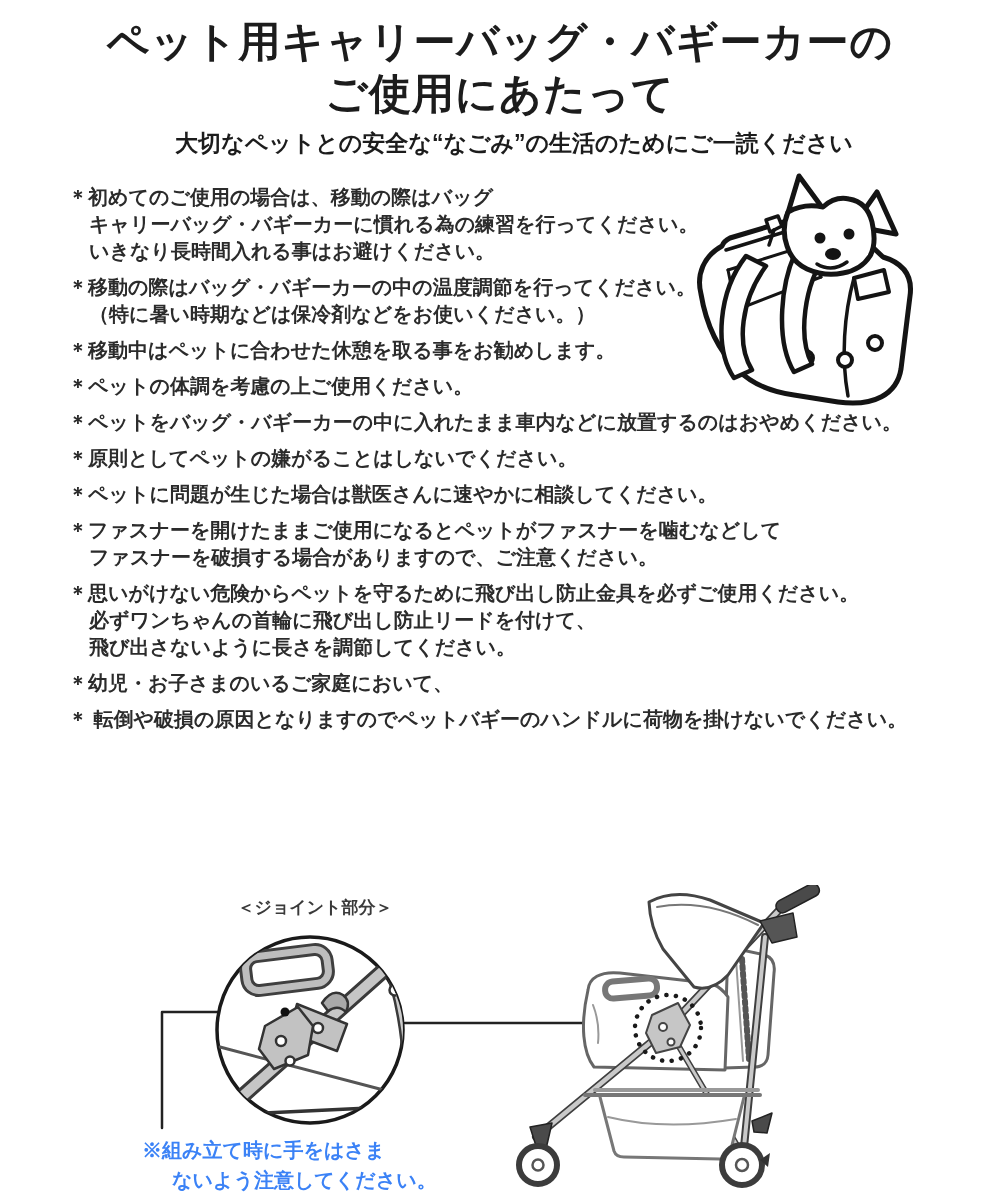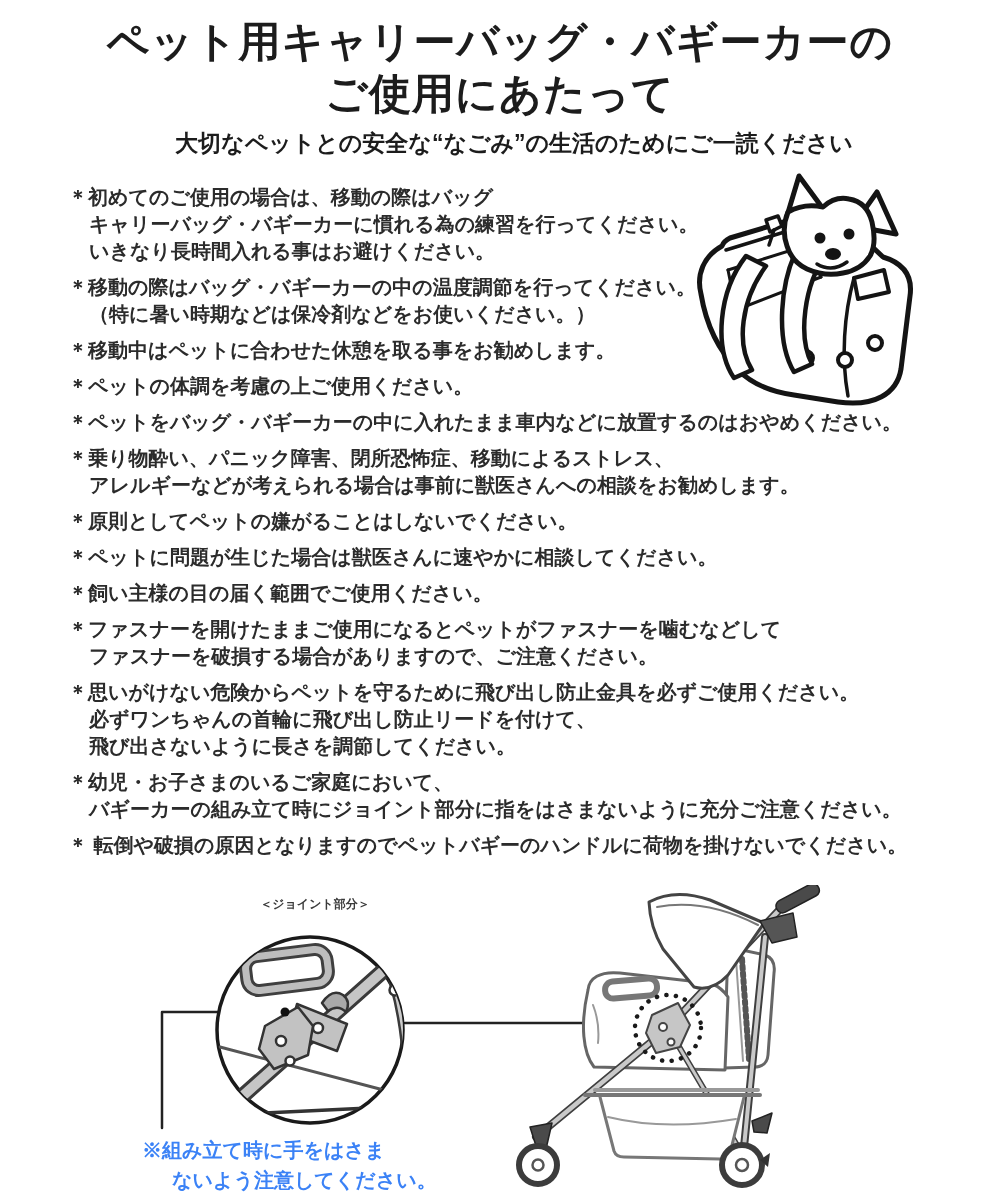--- a/index.html
+++ b/index.html
@@ -15,21 +15,21 @@
     text-align:center;font-size:23px;font-weight:bold;margin-top:8px;color:#1c1c1c;padding-left:28px;
   }
   .bullets{
     margin:25px 30px 0 68px;font-size:20px;font-weight:bold;line-height:27px;color:#2b2b2b;
   }
   .bullet{margin-bottom:9px;}
   .bullet .cont{padding-left:21px;}
   .dog-illust{position:absolute;left:686px;top:166px;}
   .joint-label{
     position:absolute;left:205px;top:896px;width:220px;text-align:center;
-    font-size:12px;font-weight:600;color:#3a3a3a;
+    font-size:17px;font-weight:600;color:#3a3a3a;
   }
   .bottom-illust{position:absolute;left:60px;top:885px;}
   .caption{
     position:absolute;left:142px;top:1135px;font-size:20px;font-weight:bold;
     line-height:30px;color:#3b82f6;
   }
   .caption .cont{padding-left:30px;}
 </style>
 </head>
 <body>
@@ -53,44 +53,36 @@
   <div class="bullet">
     <div>＊移動中はペットに合わせた休憩を取る事をお勧めします。</div>
   </div>
   <div class="bullet">
     <div>＊ペットの体調を考慮の上ご使用ください。</div>
   </div>
   <div class="bullet">
     <div>＊ペットをバッグ・バギーカーの中に入れたまま車内などに放置するのはおやめください。</div>
   </div>
   <div class="bullet">
-    <div>＊乗り物酔い、パニック障害、閉所恐怖症、移動によるストレス、</div>
-    <div class="cont">アレルギーなどが考えられる場合は事前に獣医さんへの相談をお勧めします。</div>
-  </div>
-  <div class="bullet">
     <div>＊原則としてペットの嫌がることはしないでください。</div>
   </div>
   <div class="bullet">
     <div>＊ペットに問題が生じた場合は獣医さんに速やかに相談してください。</div>
-  </div>
-  <div class="bullet">
-    <div>＊飼い主様の目の届く範囲でご使用ください。</div>
   </div>
   <div class="bullet">
     <div>＊ファスナーを開けたままご使用になるとペットがファスナーを噛むなどして</div>
     <div class="cont">ファスナーを破損する場合がありますので、ご注意ください。</div>
   </div>
   <div class="bullet">
     <div>＊思いがけない危険からペットを守るために飛び出し防止金具を必ずご使用ください。</div>
     <div class="cont">必ずワンちゃんの首輪に飛び出し防止リードを付けて、</div>
     <div class="cont">飛び出さないように長さを調節してください。</div>
   </div>
   <div class="bullet">
     <div>＊幼児・お子さまのいるご家庭において、</div>
-    <div class="cont">バギーカーの組み立て時にジョイント部分に指をはさまないように充分ご注意ください。</div>
   </div>
   <div class="bullet">
     <div>＊ 転倒や破損の原因となりますのでペットバギーのハンドルに荷物を掛けないでください。</div>
   </div>
 </div>
 
 <svg class="dog-illust" width="285" height="260" viewBox="0 0 285 260" fill="none" stroke="#141414" stroke-linejoin="round" stroke-linecap="round">
 
   <path d="M36,80 C18,90 10,108 15,128 C20,158 32,184 52,204 C66,218 86,226 108,229
            L152,236 C188,241 211,228 215,203 L224,130 C227,109 217,97 197,91

